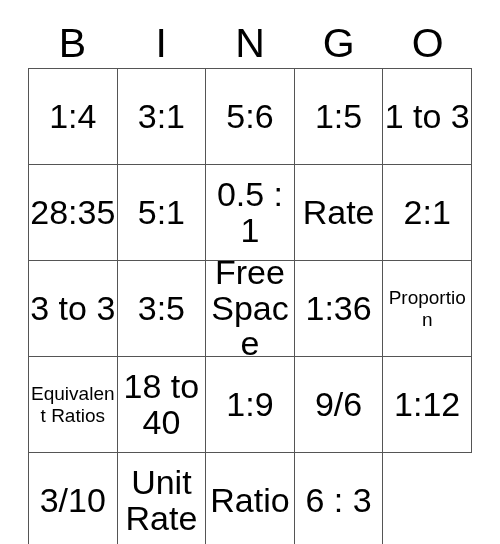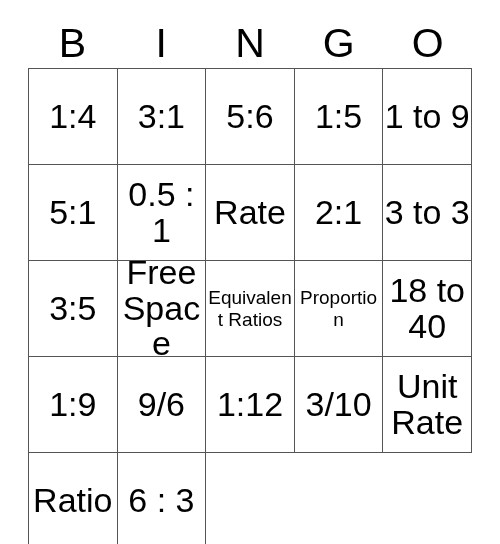--- a/index.html
+++ b/index.html
@@ -114,23 +114,26 @@
     <div class="cell">
       <span class="cell-text">3:1</span>
     </div>
     <div class="cell">
       <span class="cell-text">5:6</span>
     </div>
     <div class="cell">
       <span class="cell-text">1:5</span>
     </div>
     <div class="cell">
-      <span class="cell-text">1 to 9</span>
+      <span class="cell-text">1 to 3</span>
     </div>
 
+    <div class="cell">
+      <span class="cell-text">28:35</span>
+    </div>
     <div class="cell">
       <span class="cell-text">5:1</span>
     </div>
     <div class="cell">
       <span class="cell-text">0.5 : 1</span>
     </div>
     <div class="cell">
       <span class="cell-text">Rate</span>
     </div>
     <div class="cell">
@@ -139,26 +142,29 @@
 
     <div class="cell">
       <span class="cell-text">3 to 3</span>
     </div>
     <div class="cell">
       <span class="cell-text">3:5</span>
     </div>
     <div class="cell">
       <span class="cell-text">Free Space</span>
     </div>
+    <div class="cell">
+      <span class="cell-text">1:36</span>
+    </div>
     <div class="cell small">
-      <span class="cell-text">Equivalent Ratios</span>
+      <span class="cell-text">Proportion</span>
     </div>
 
     <div class="cell small">
-      <span class="cell-text">Proportion</span>
+      <span class="cell-text">Equivalent Ratios</span>
     </div>
     <div class="cell">
       <span class="cell-text">18 to 40</span>
     </div>
     <div class="cell">
       <span class="cell-text">1:9</span>
     </div>
     <div class="cell">
       <span class="cell-text">9/6</span>
     </div>

